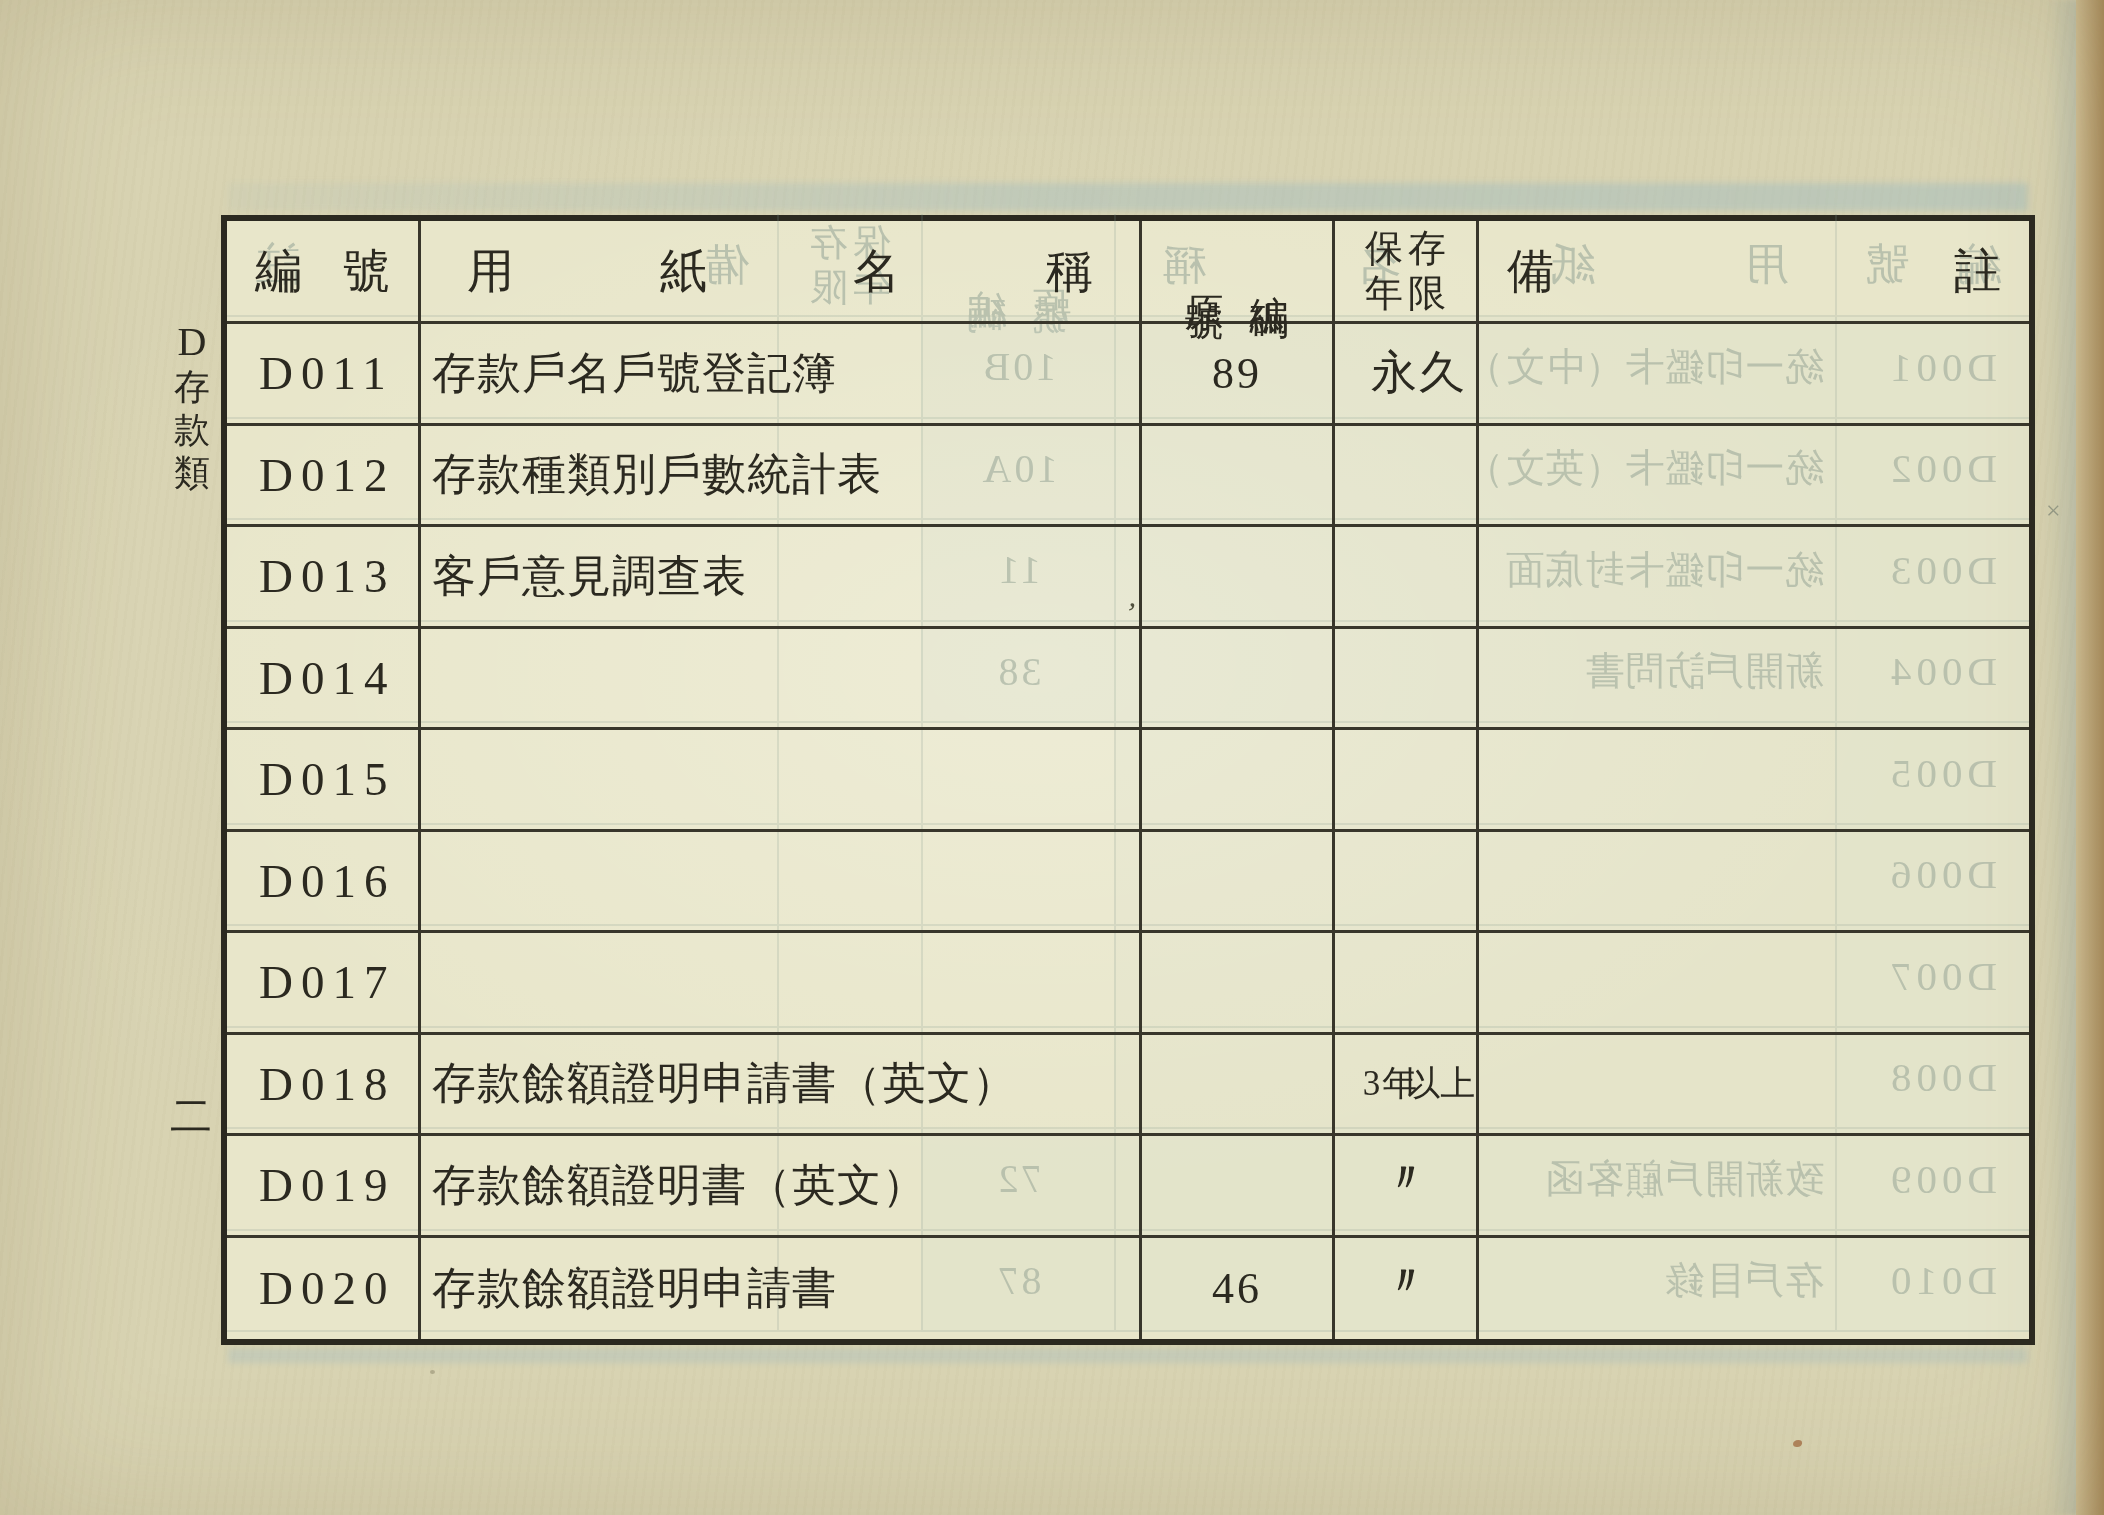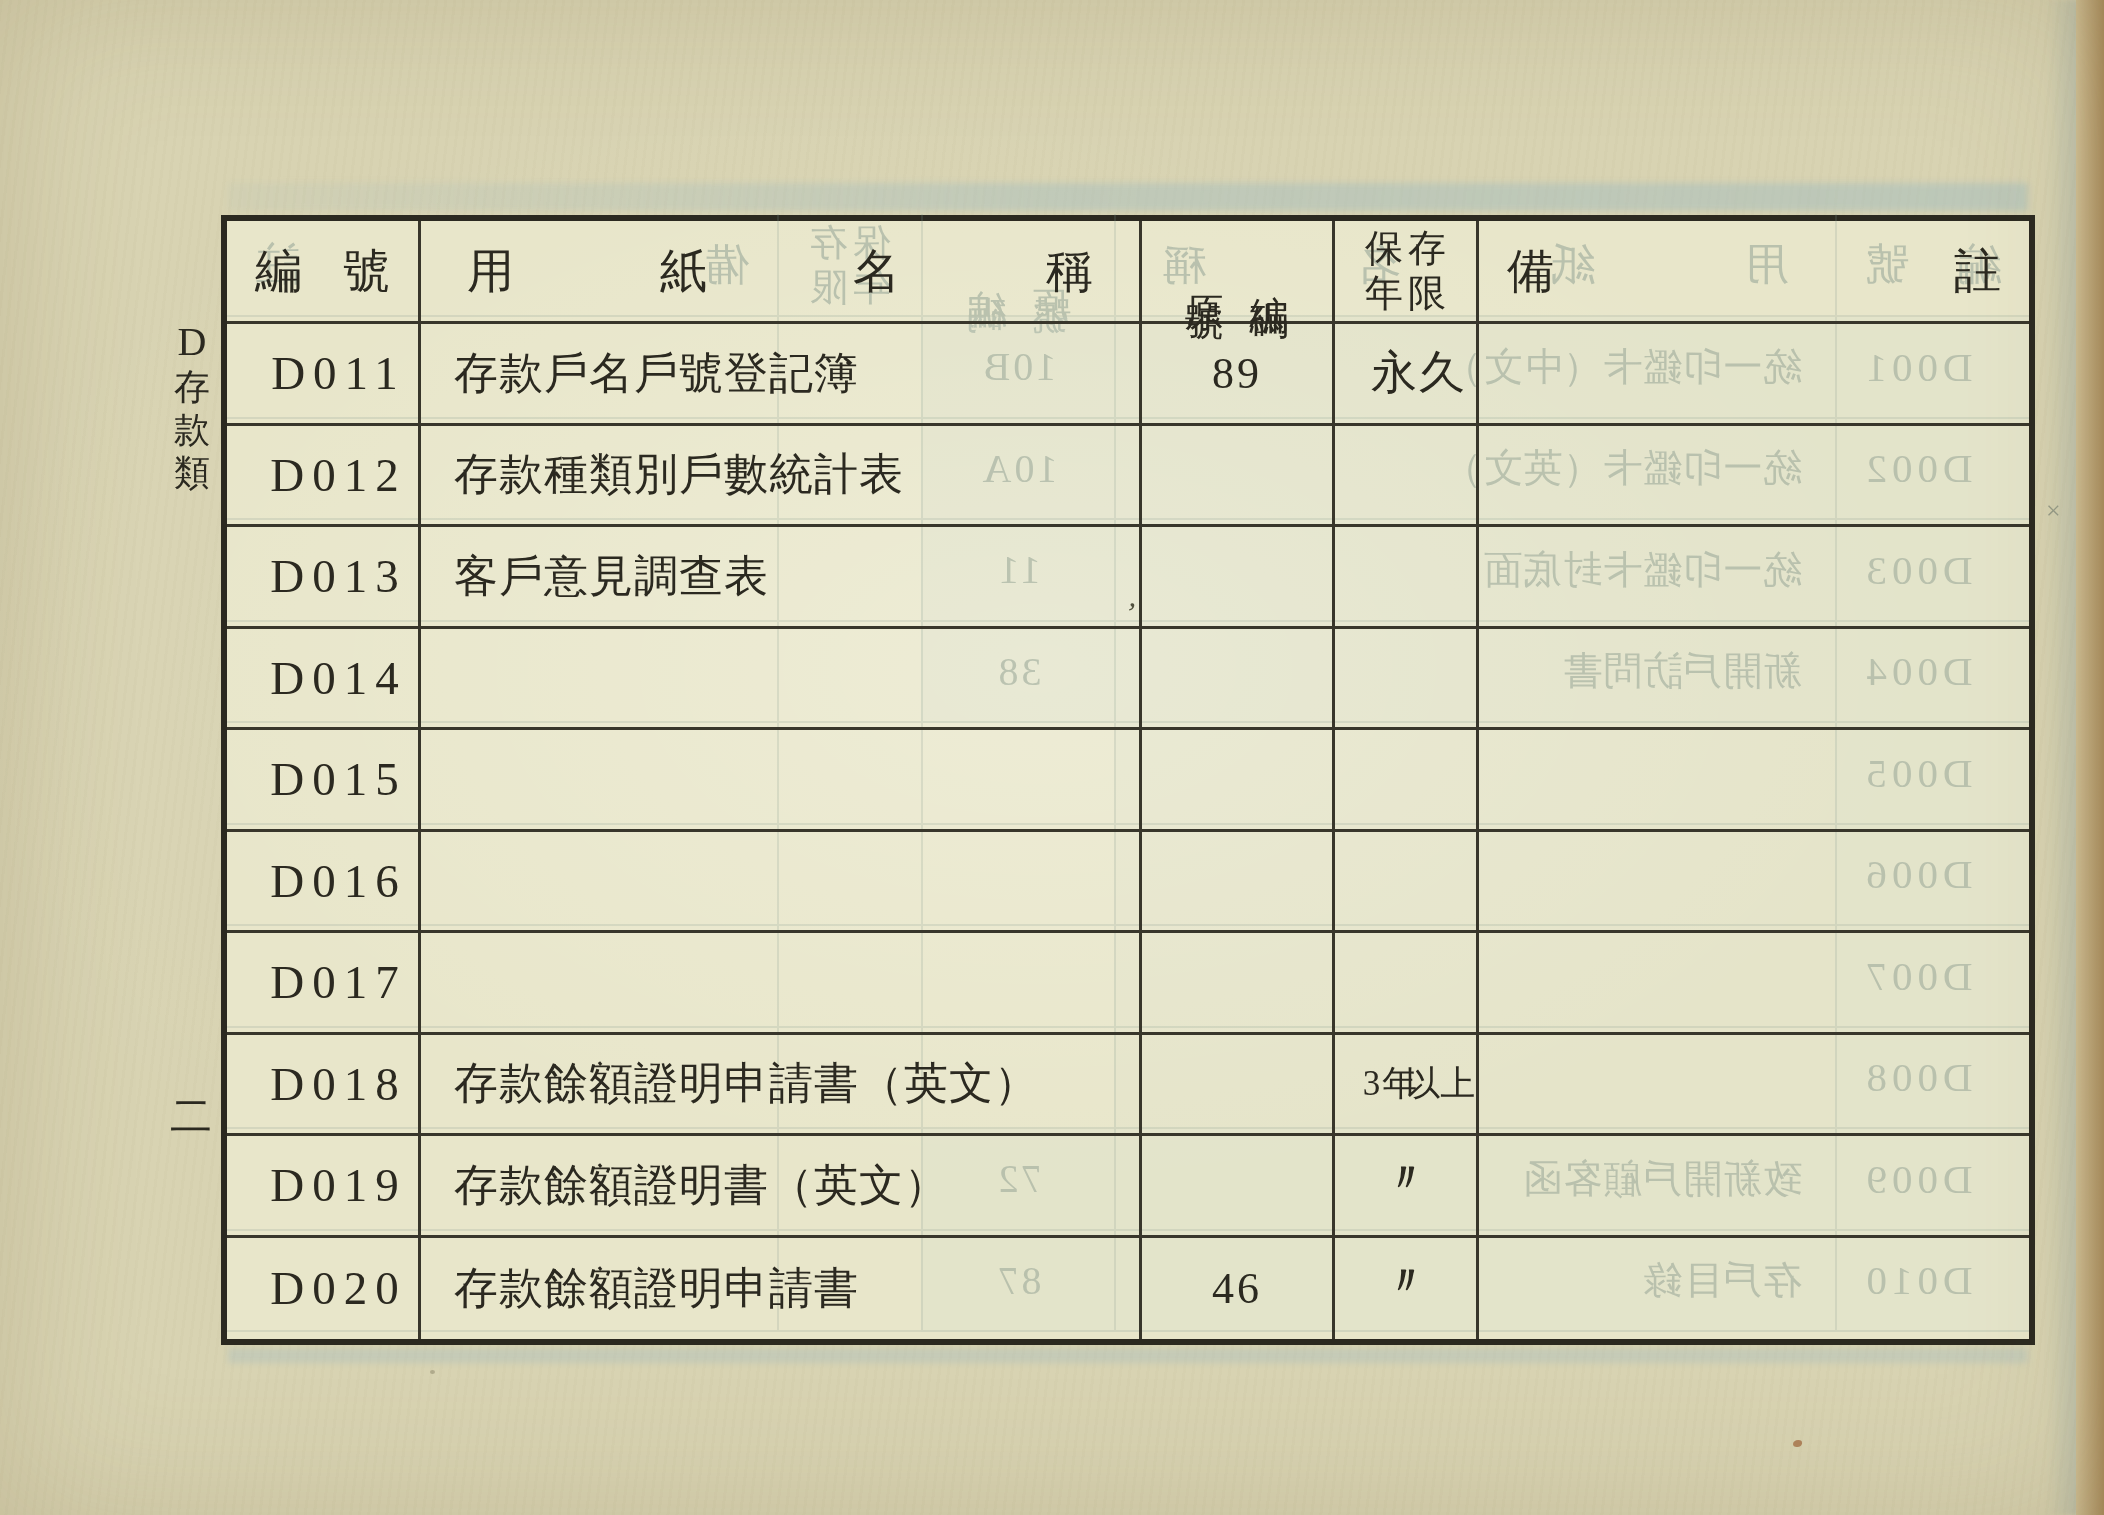--- a/index.html
+++ b/index.html
@@ -49,22 +49,22 @@
 
   
   .hid,.hrem{justify-content:space-between;padding:0 28px;font-size:47px;}
   .hname{justify-content:space-between;padding:0 46px;font-size:47px;}
   .hcode{justify-content:center;gap:26px;}
   .hcode .vpair{writing-mode:vertical-rl;text-orientation:upright;font-size:39px;letter-spacing:6px;line-height:1;}
   .hret{flex-direction:column;justify-content:center;font-size:38px;line-height:1.18;letter-spacing:5px;}
   .hret span{display:block;text-indent:5px;}
 
   
-  .cid{justify-content:center;padding-left:32px;font-size:47px;letter-spacing:8px;}
-  .cname{justify-content:flex-start;padding-left:33px;font-size:44px;letter-spacing:1px;white-space:nowrap;}
+  .cid{justify-content:flex-start;padding-left:32px;font-size:47px;letter-spacing:8px;}
+  .cname{justify-content:flex-start;padding-left:11px;font-size:44px;letter-spacing:1px;white-space:nowrap;}
   .cval{justify-content:center;font-size:44px;letter-spacing:3px;}
   .cret{justify-content:center;font-size:46px;letter-spacing:2px;padding-left:27px;}
   .cret .stack{display:flex;flex-direction:row;line-height:1.0;font-size:35px;text-align:left;}
   .cret .stack span:last-child{margin-left:-14px;letter-spacing:0;}
   .cret .ditto{font-size:40px;font-weight:bold;transform:translate(-12px,-8px);}
 
   
   .bleed-layer{
     position:absolute;inset:0;z-index:1;
     transform:scaleX(-1) translateY(-7px);

